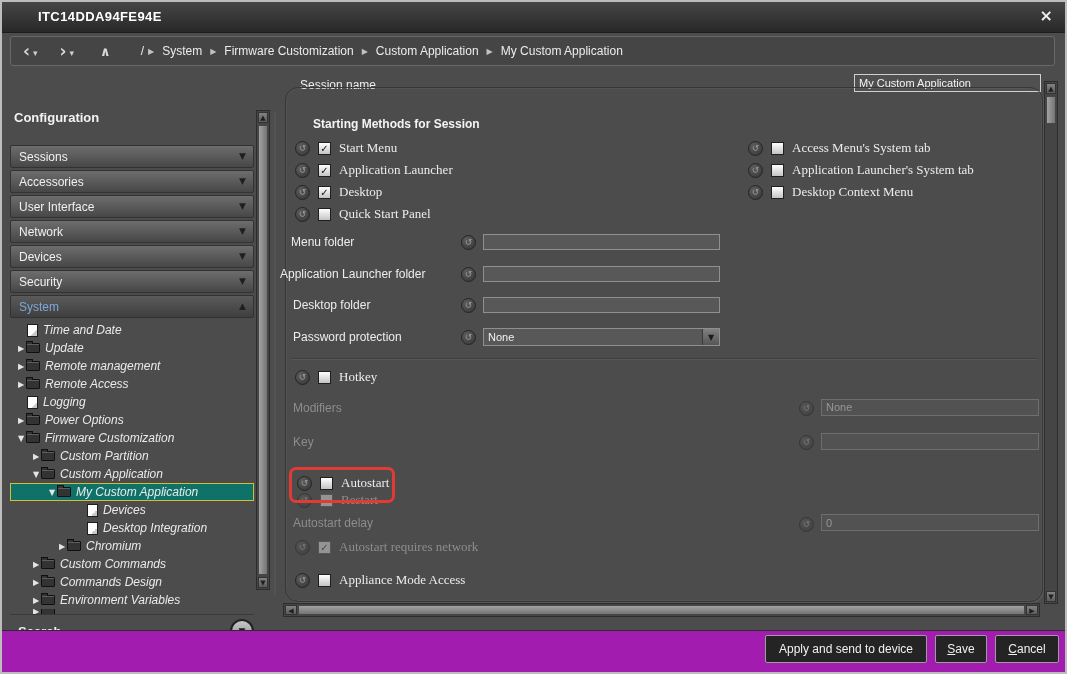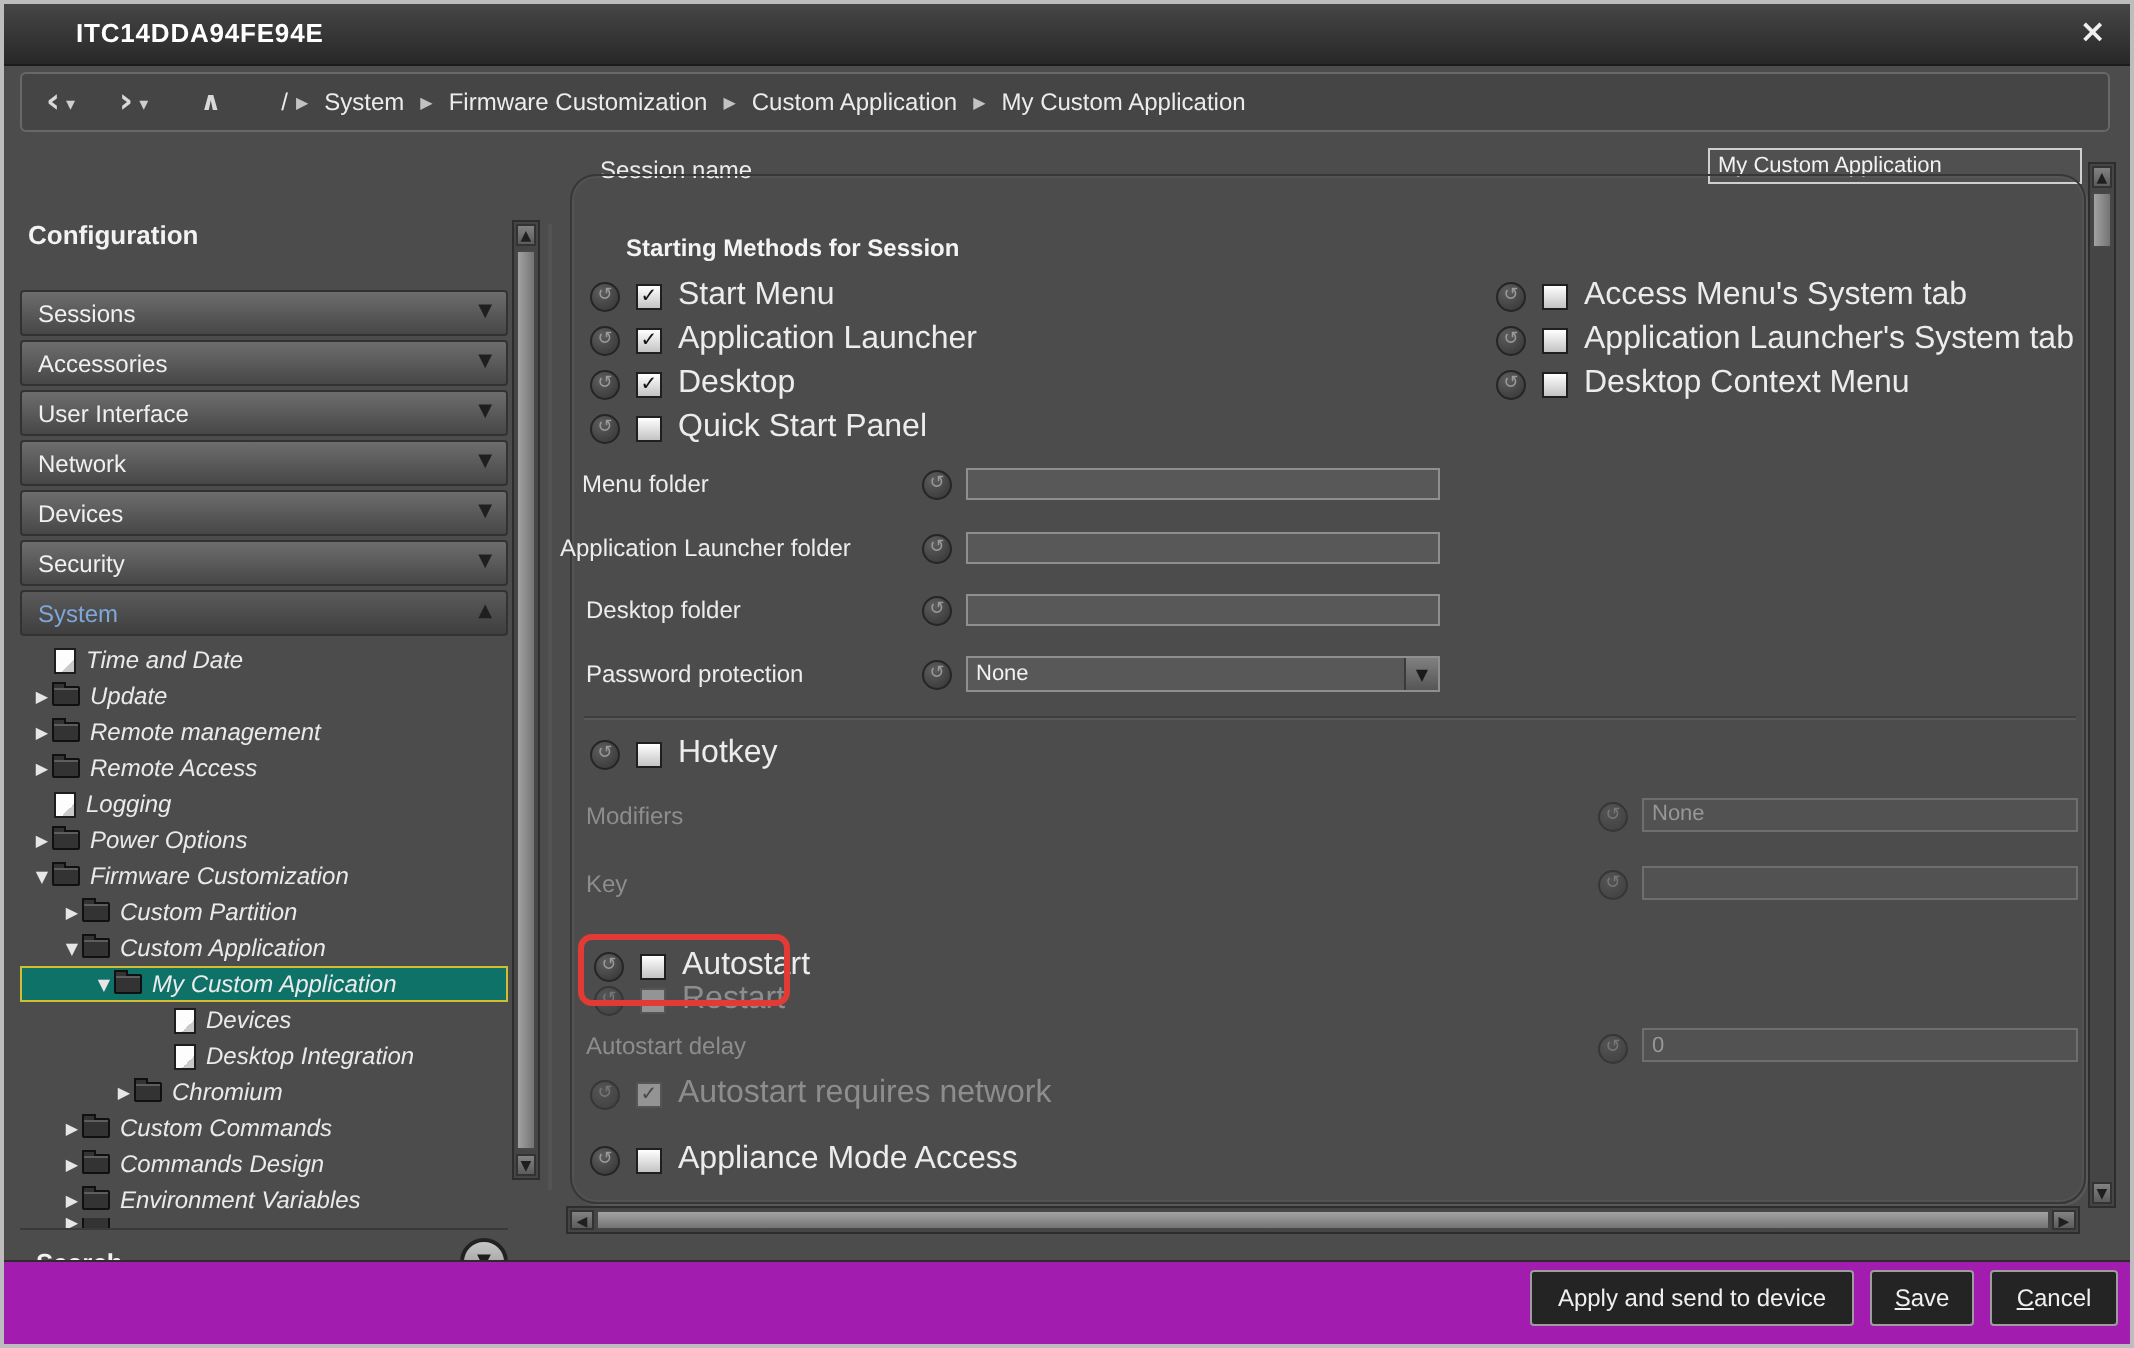--- a/index.html
+++ b/index.html
@@ -57,21 +57,21 @@
   .flabel.dis{color:#8d8d8d;}
 
   .ric{width:13px;height:13px;border-radius:50%;background:radial-gradient(circle at 35% 30%,#5d5d5d,#343434);border:1px solid #252525;color:#9a9a9a;font-size:9px;line-height:12px;text-align:center;flex:none;cursor:pointer;}
   .aric{position:absolute;}
   .dim{opacity:.55;}
 
   .cb{width:11px;height:11px;background:linear-gradient(#ffffff,#c3c3c3);border:1px solid #1f1f1f;font-size:10px;line-height:11px;text-align:center;color:#111;flex:none;cursor:pointer;}
   .cb.dis{background:#949494;border-color:#555;color:#4a4a4a;cursor:default;}
 
   .chkrow{position:absolute;height:16px;display:flex;align-items:center;gap:8px;}
-  .chkrow .lab{font-size:16px;color:#ececec;white-space:nowrap;}
+  .chkrow .lab{font-size:13px;color:#ececec;white-space:nowrap;font-family:Liberation Serif, serif;}
   .chkrow.dis .lab{color:#8d8d8d;}
 
   .tf{position:absolute;background:#585858;border:1px solid #8f8f8f;color:#f2f2f2;font-size:11px;font-family:"Liberation Sans",sans-serif;padding:0 4px;box-sizing:border-box;}
   input.tf{outline:none;}
   .tf.bright{border-color:#cfcfcf;background:#505050;}
   .tf.dis{border-color:#6e6e6e;background:#525252;color:#979797;}
   .dd{line-height:16px;padding-right:18px;}
   .ddarr{position:absolute;right:0;top:0;bottom:0;width:16px;background:linear-gradient(#808080,#565656);border-left:1px solid #3a3a3a;text-align:center;font-size:8px;line-height:17px;color:#1a1a1a;cursor:pointer;}
 
   .divider{position:absolute;height:0;border-top:1px solid #3b3b3b;border-bottom:1px solid #5c5c5c;opacity:.8;}

